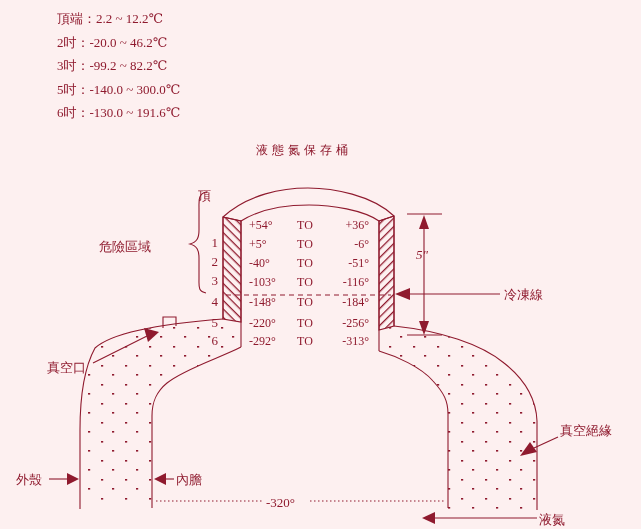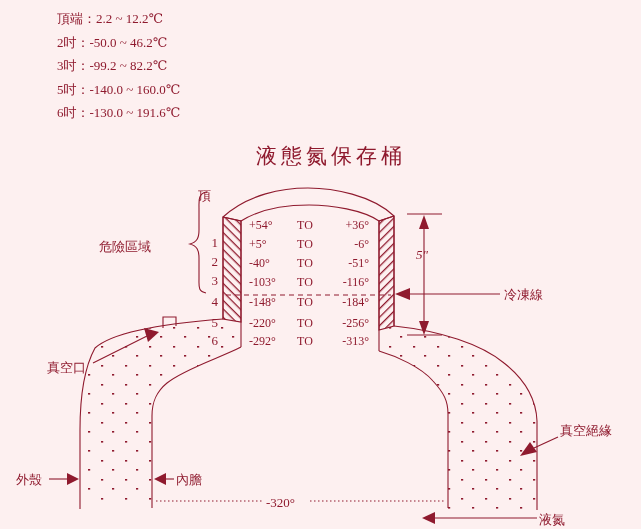--- a/index.html
+++ b/index.html
@@ -5,21 +5,21 @@
   html,body{margin:0;padding:0;}
   body{background:var(--bg,#fdf0f0);}
   .canvas{
     position:relative;width:641px;height:529px;overflow:hidden;
     background:var(--bg,#fdf0f0);
     color:var(--ink,#8f1a2e);
     font-family:"Liberation Serif","DejaVu Serif",serif;
   }
   .temp-list{position:absolute;left:57px;top:7px;font-size:13px;line-height:23.6px;}
   .temp-list .line{white-space:pre;}
-  .title{position:absolute;left:256px;top:142px;font-size:21px;letter-spacing:4px;white-space:pre;}
+  .title{position:absolute;left:256px;top:142px;font-size:12px;letter-spacing:4px;white-space:pre;}
   svg.diagram{position:absolute;left:0;top:0;}
   svg.diagram path{stroke:var(--ink,#8f1a2e);fill:none;stroke-width:1.1;}
   svg.diagram path.fill{fill:var(--ink,#8f1a2e);stroke:none;}
   svg.diagram path.hatch-l{fill:url(#hatchL);}
   svg.diagram path.hatch-r{fill:url(#hatchR);}
   svg.diagram path.dots{fill:url(#dotpat);stroke:none;}
   svg.diagram path.dash{stroke-dasharray:5,4;}
   svg.diagram path.dot-line{stroke-dasharray:1.5,2.5;stroke-width:1;}
   svg.diagram text{fill:var(--ink,#8f1a2e);stroke:none;font-family:"Liberation Serif","DejaVu Serif",serif;font-size:13px;}
   svg.diagram text.num{font-size:13px;text-anchor:end;}
@@ -29,23 +29,23 @@
   svg.diagram text.dim{font-size:13px;font-style:italic;}
   .pfill{fill:var(--ink,#8f1a2e);}
 </style>
 </head>
 <body>
 
 <div class="canvas">
 
   <div class="temp-list">
     <div class="line">頂端：2.2 ~ 12.2℃</div>
-    <div class="line">2吋：-50.0 ~ 46.2℃</div>
+    <div class="line">2吋：-20.0 ~ 46.2℃</div>
     <div class="line">3吋：-99.2 ~ 82.2℃</div>
-    <div class="line">5吋：-140.0 ~ 160.0℃</div>
+    <div class="line">5吋：-140.0 ~ 300.0℃</div>
     <div class="line">6吋：-130.0 ~ 191.6℃</div>
   </div>
 
   <div class="title">液態氮保存桶</div>
 
   <svg class="diagram" width="641" height="529" viewBox="0 0 641 529">
     <defs>
       <pattern id="hatchL" width="6" height="6" patternUnits="userSpaceOnUse" patternTransform="rotate(45)">
         <rect class="pfill" x="0" y="0" width="6" height="1.3"></rect>
       </pattern>

